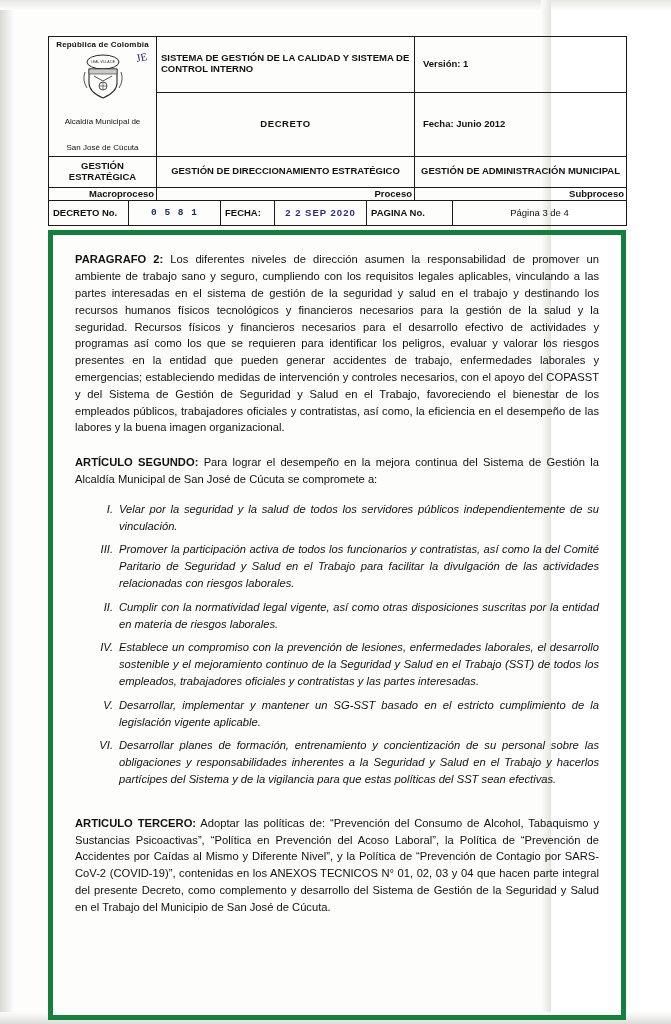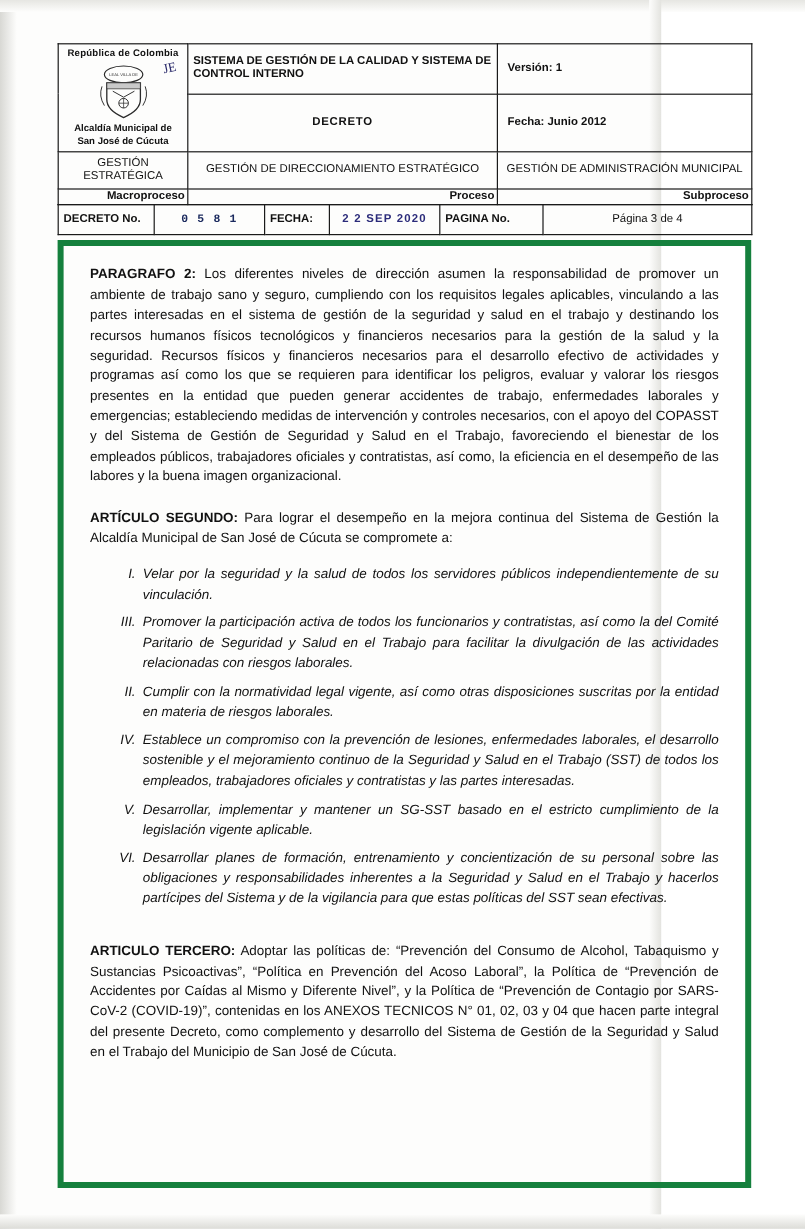--- a/index.html
+++ b/index.html
@@ -75,40 +75,40 @@
   }
   .crest-img {
     width: 46px;
     height: 50px;
     margin: 0 auto;
     position: relative;
   }
   .crest-svg { display: block; }
   .crest-sub {
     font-size: 8px;
-    font-weight: bold;
+    font-weight: normal;
     line-height: 1.15;
-    margin-top: 2px;
+    margin-top: 17px;
   }
 
   .sys-title {
     font-size: 9.5px;
     font-weight: bold;
     line-height: 1.2;
   }
   .decreto-word {
     font-size: 12px;
     font-weight: bold;
     text-align: center;
     letter-spacing: .6px;
     padding-top: 10px;
   }
   .ver-cell { font-size: 10px; font-weight: bold; padding-left: 8px !important; }
 
-  .row-macro td { font-size: 9px; font-weight: normal; text-align: center; }
+  .row-macro td { font-size: 9px; font-weight: bold; text-align: center; }
 
   .row-labels td {
     font-size: 8px;
     font-weight: bold;
     text-align: right;
     padding: 1px 2px !important;
   }
 
   .row-decreto td {
     font-size: 9.5px;

